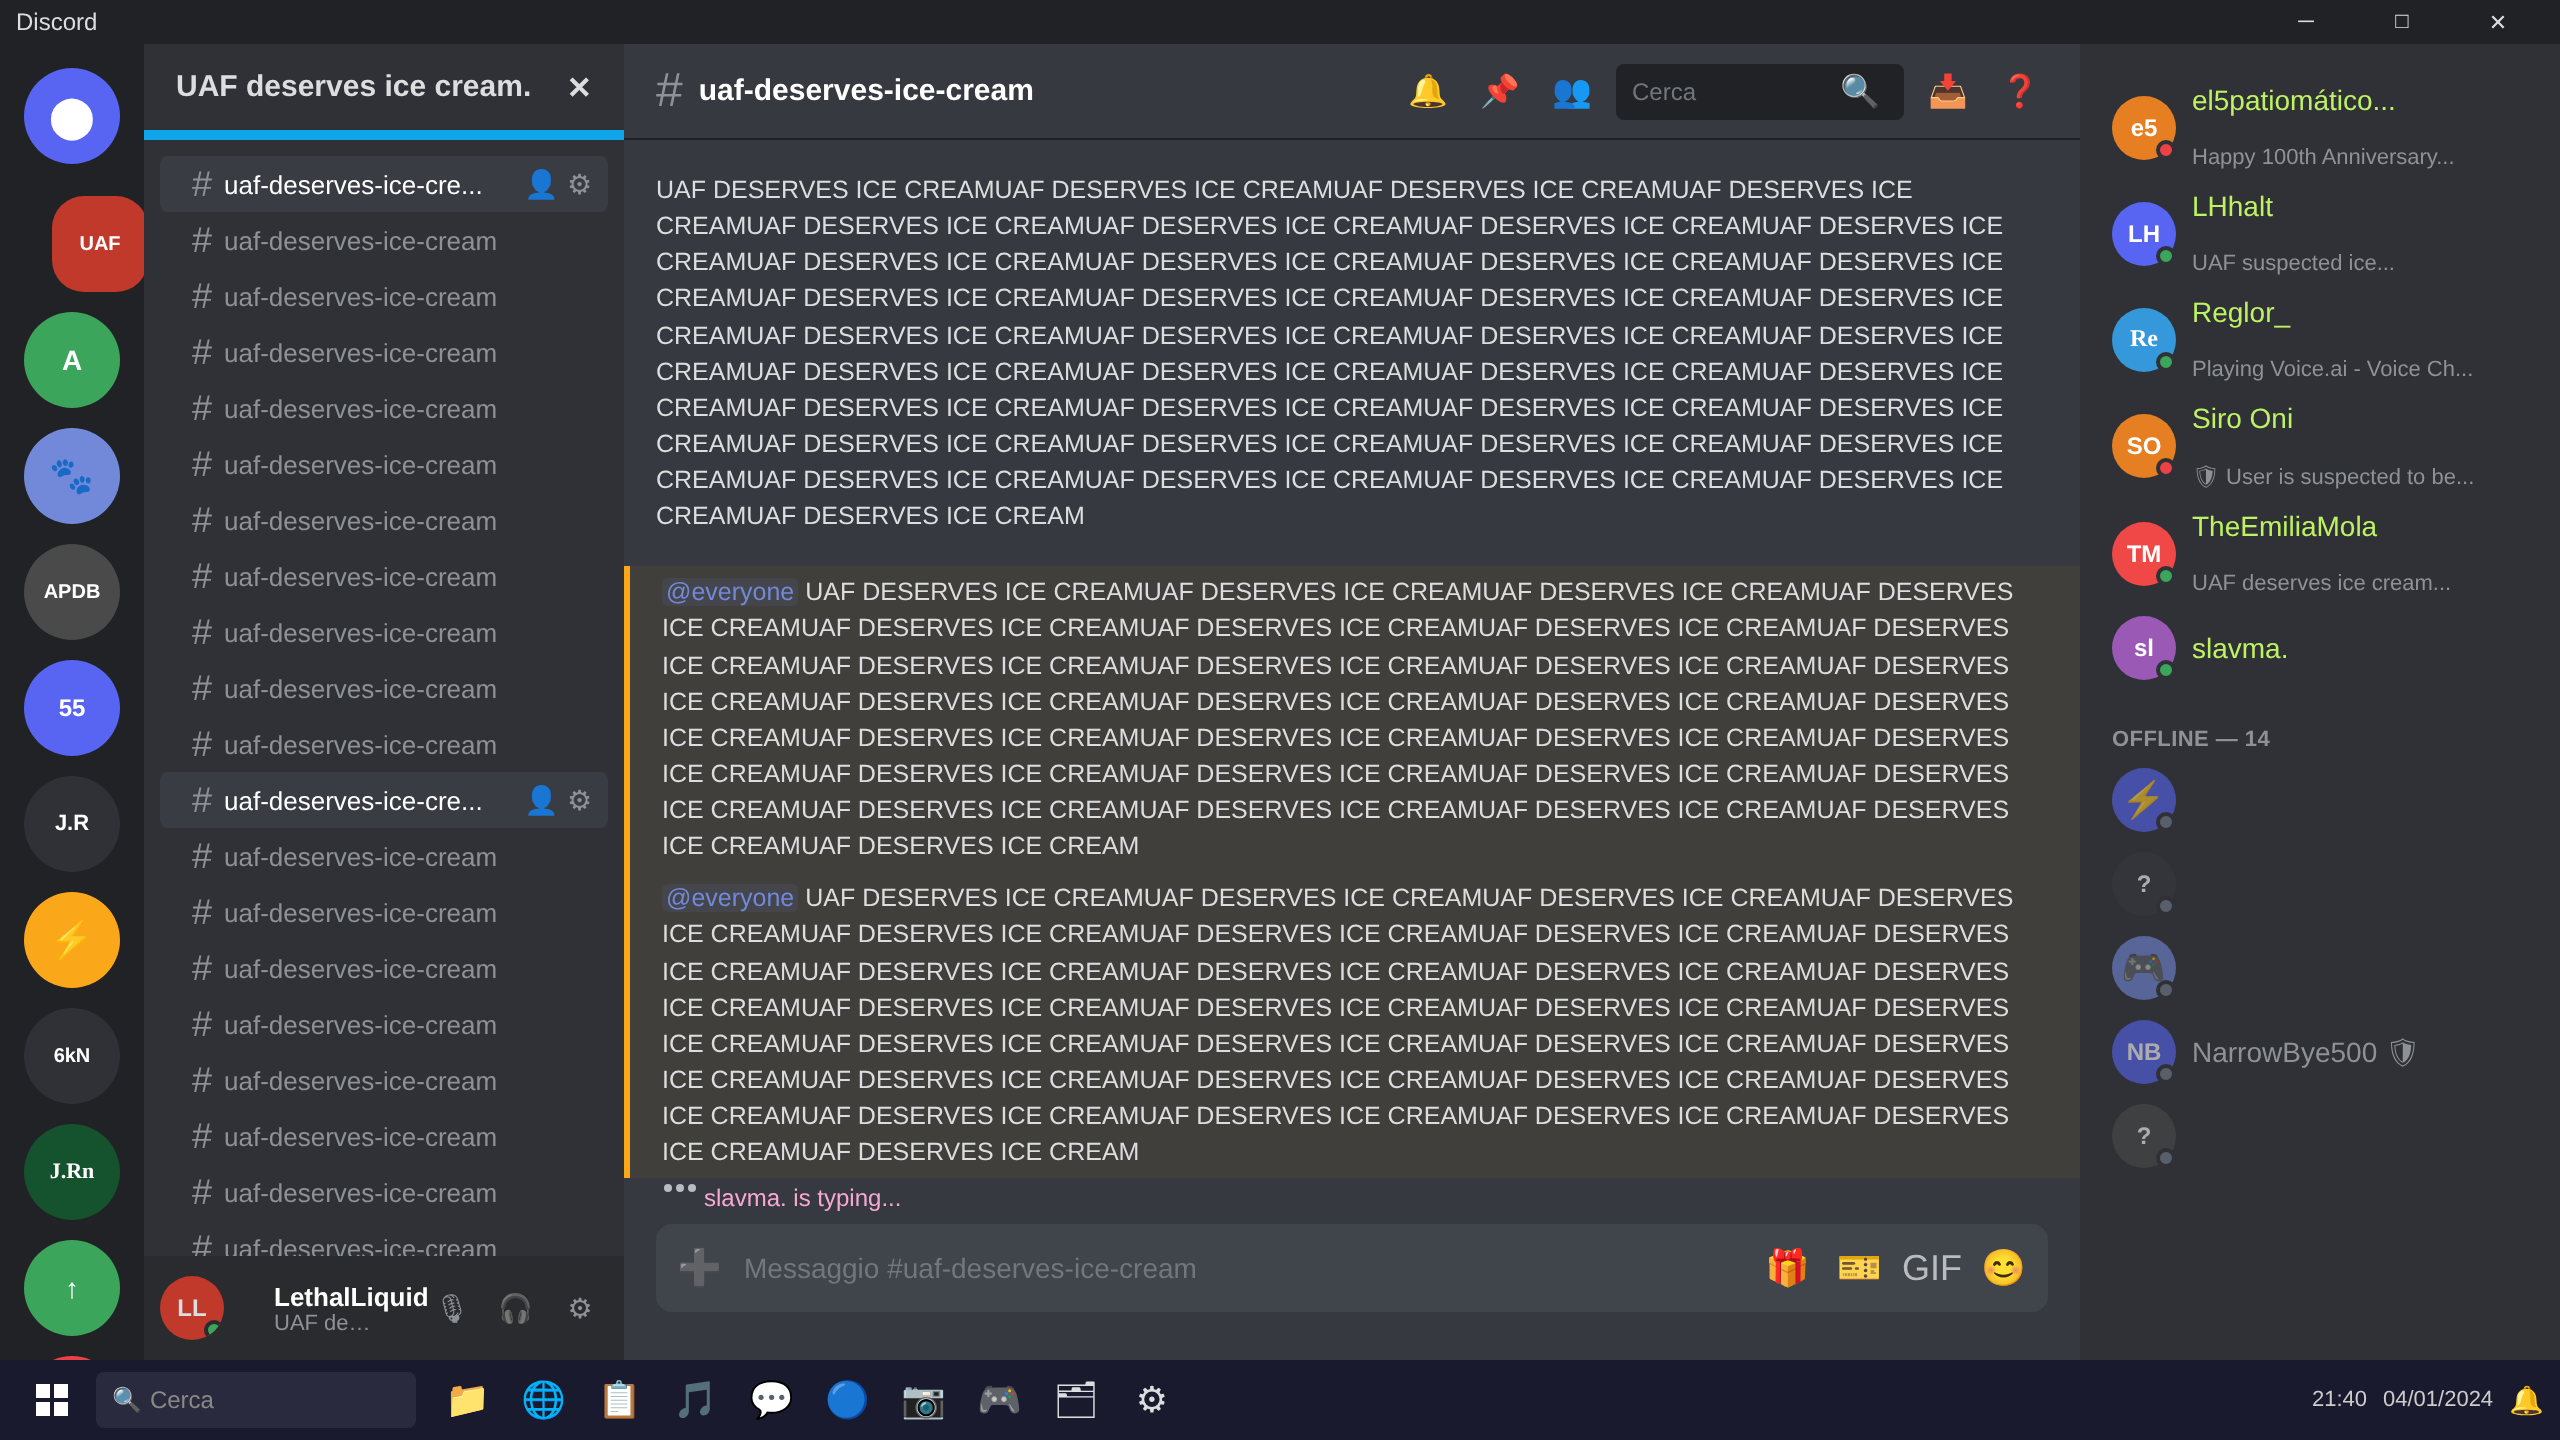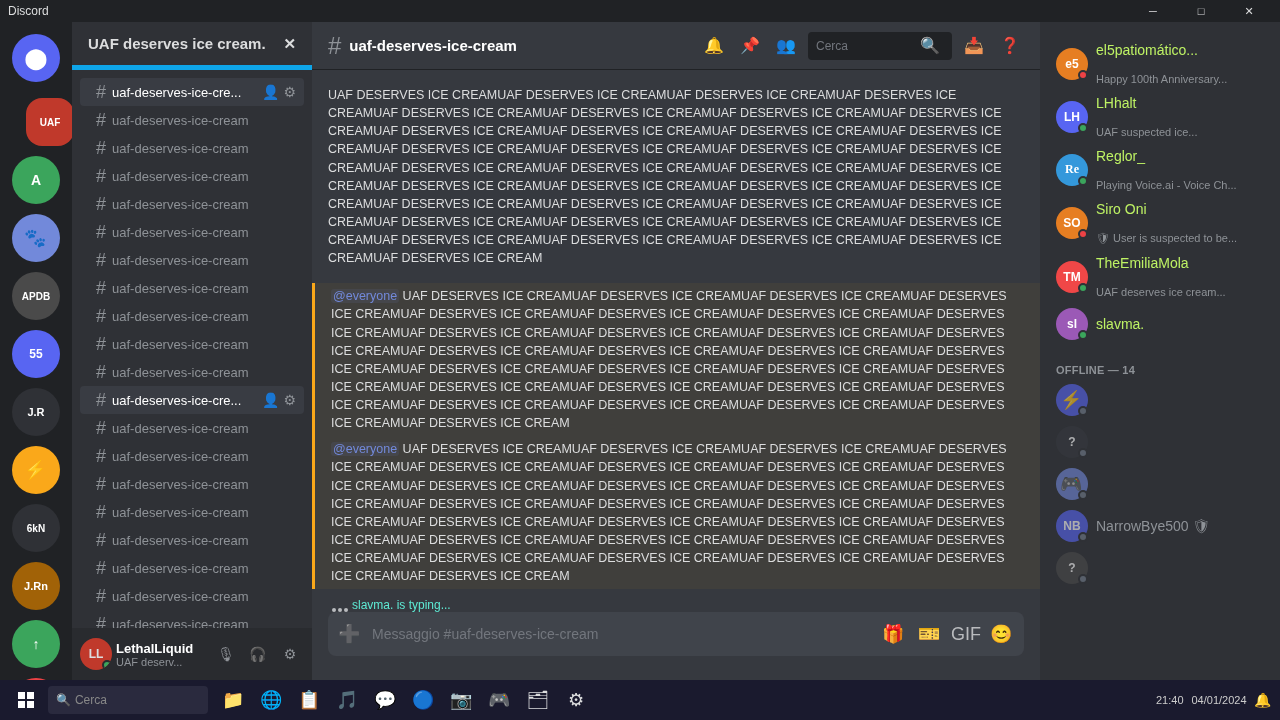--- a/index.html
+++ b/index.html
@@ -96,21 +96,21 @@
     .channel-icons { display: flex; gap: 4px; margin-left: auto; }
     .channel-icon-btn { font-size: 14px; color: #8e9297; cursor: pointer; }
 
     
     .user-area {
       height: 52px;
       background: #292b2f;
       display: flex;
       align-items: center;
       padding: 0 8px;
-      gap: 4px;
+      gap: 25px;
       flex-shrink: 0;
     }
     .user-avatar { width: 32px; height: 32px; border-radius: 50%; background: #f04747; display: flex; align-items: center; justify-content: center; font-size: 12px; font-weight: bold; flex-shrink: 0; overflow: hidden; }
     .user-info { flex: 1; min-width: 0; }
     .user-name { font-size: 13px; font-weight: 600; color: #fff; }
     .user-status { font-size: 11px; color: #8e9297; overflow: hidden; text-overflow: ellipsis; white-space: nowrap; }
     .user-controls { display: flex; gap: 4px; }
     .user-ctrl-btn { width: 28px; height: 28px; display: flex; align-items: center; justify-content: center; border-radius: 4px; cursor: pointer; font-size: 14px; color: #8e9297; }
 
     
@@ -179,24 +179,24 @@
       background: none;
       border: none;
       outline: none;
       color: #dcddde;
       font-size: 14px;
     }
     .message-input::placeholder { color: #72767d; }
     .typing-indicator {
       height: 20px;
       display: flex;
-      align-items: flex-end;
+      align-items: flex-start;
       padding: 0 4px;
       font-size: 12px;
-      color: #5eead4;
+      color: #f9a8d4;
       gap: 4px;
     }
     .typing-dots { display: flex; gap: 2px; align-items: center; }
     .typing-dot { width: 4px; height: 4px; border-radius: 50%; background: #b9bbbe; animation: bounce 1s infinite; }
     .typing-dot:nth-child(2) { animation-delay: 0.2s; }
     .typing-dot:nth-child(3) { animation-delay: 0.4s; }
     @keyframes bounce { 0%, 100% { transform: translateY(0); } 50% { transform: translateY(-3px); } }
 
     
     .members-sidebar {
@@ -292,21 +292,21 @@
     <div class="server-icon discord-home">⬤</div>
     <div class="server-divider"></div>
     <div class="server-icon active" style="background:#c0392b; font-size:10px; font-weight:bold;margin-left:28px;">UAF</div>
     <div class="server-icon" style="background:#3ba55c; font-size:14px; font-weight:bold;">A</div>
     <div class="server-icon" style="background:#7289da; font-size:18px;">🐾</div>
     <div class="server-icon" style="background:#4a4a4a; font-size:10px; font-weight:bold;">APDB</div>
     <div class="server-icon" style="background:#5865f2; font-size:12px; font-weight:bold;">55</div>
     <div class="server-icon" style="background:#2f3136; font-size:11px;">J.R</div>
     <div class="server-icon" style="background:#faa81a; font-size:18px;">⚡</div>
     <div class="server-icon" style="background:#2f3136; font-size:10px; font-weight:bold;">6kN</div>
-    <div class="server-icon" style="background:#a16207; font-size:11px;">J.Rn</div>
+    <div class="server-icon" style="background:#14532d; font-size:11px;font-family:Liberation Serif, serif;">J.Rn</div>
     <div class="server-icon" style="background:#3ba55c; font-size:14px;">↑</div>
     <div class="server-icon" style="background:#ed4245; font-size:14px;">◎</div>
 
     <div class="server-divider"></div>
 
   </div>
 
   <div class="channel-sidebar">
     <div class="server-header">
       <span>UAF deserves ice cream.</span>

